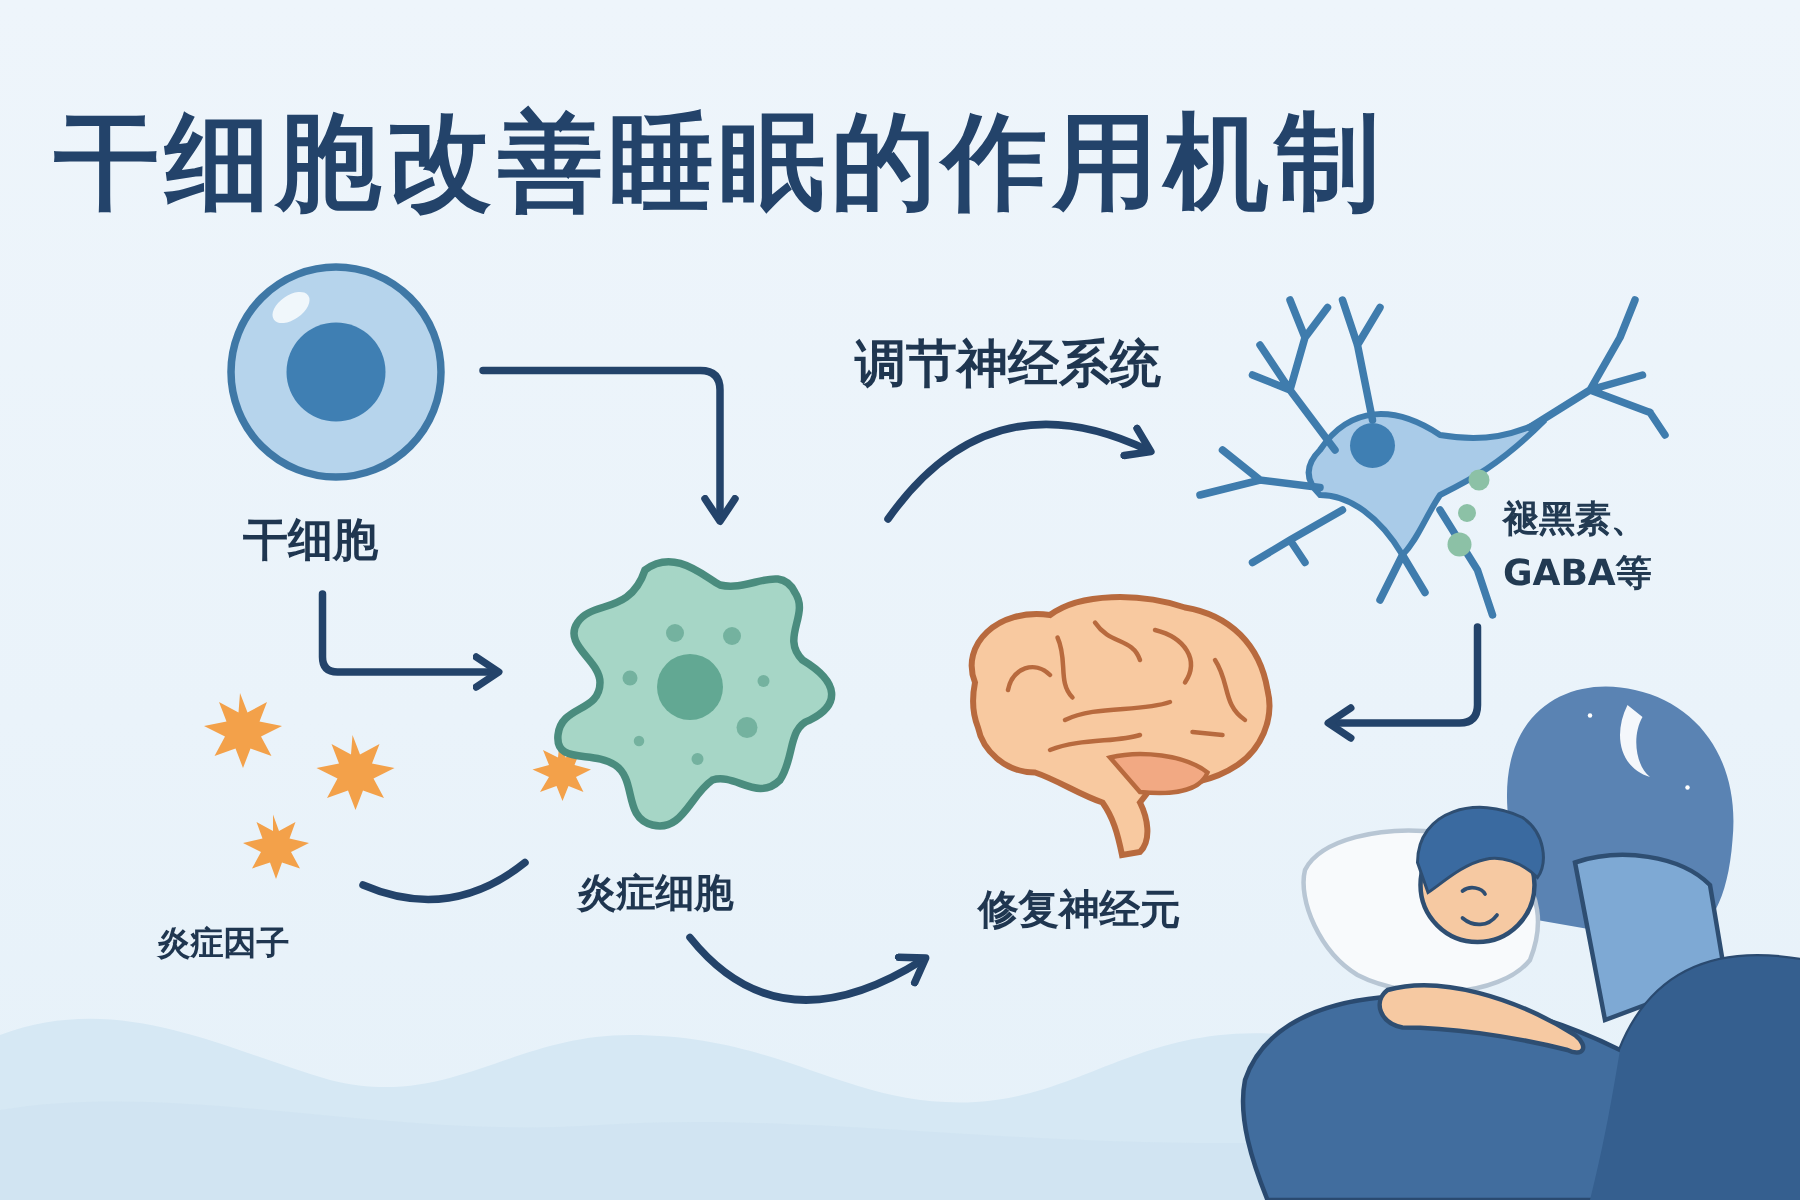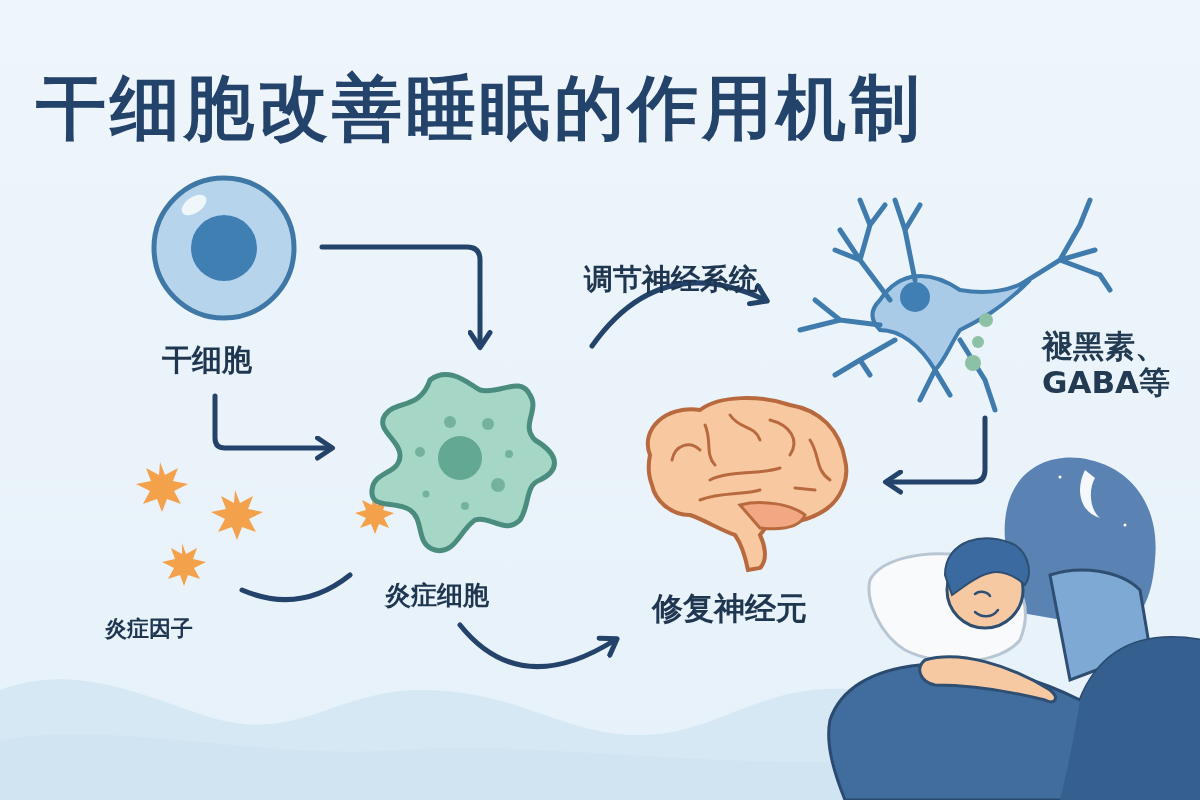--- a/index.html
+++ b/index.html
@@ -6,23 +6,23 @@
   body { width:1200px; height:800px; overflow:hidden; position:relative;
          background: linear-gradient(180deg,#eef5fb 0%,#eaf3fa 60%,#e6f1f9 100%);
          font-family:"DejaVu Sans","Liberation Sans",sans-serif; color:#1f3a5c; }
   .abs { position:absolute; }
   .title { left:0; top:62px; width:960px; text-align:center; font-size:70px; font-weight:bold;
            color:#23436a; letter-spacing:4px; }
   .label { font-weight:bold; color:#1f3650; white-space:nowrap; }
   .l-stem { left:162px; top:340px; font-size:30px;font-family:Liberation Mono, monospace; }
   .l-factor { left:105px; top:614px; font-size:22px; }
   .l-inflam { left:385px; top:578px; font-size:26px; }
-  .l-regulate { left:584px; top:220px; font-size:29px;margin-top:40px; }
-  .l-repair { left:652px; top:588px; font-size:31px; }
-  .l-mel { left:1002px; top:328px; font-size:31px; line-height:36px; color:#223a52;margin-left:40px; }
+  .l-regulate { left:570px; top:220px; font-size:34px; }
+  .l-repair { left:652px; top:588px; font-size:27px; }
+  .l-mel { left:1002px; top:328px; font-size:24px; line-height:36px; color:#223a52; }
   svg.layer { position:absolute; left:0; top:0; }
 </style>
 </head>
 <body>
 
 <svg class="layer" width="1200" height="800">
   <path d="M0,690 C80,660 150,700 220,720 C300,740 340,690 420,690 C520,690 560,735 640,735 C720,735 760,680 860,690 L900,700 L900,800 L0,800 Z" fill="#d6e8f4"></path>
   <path d="M0,740 C120,720 260,760 400,750 C540,740 700,770 900,760 L900,800 L0,800 Z" fill="#cfe3f1" opacity="0.7"></path>
 </svg>
 

